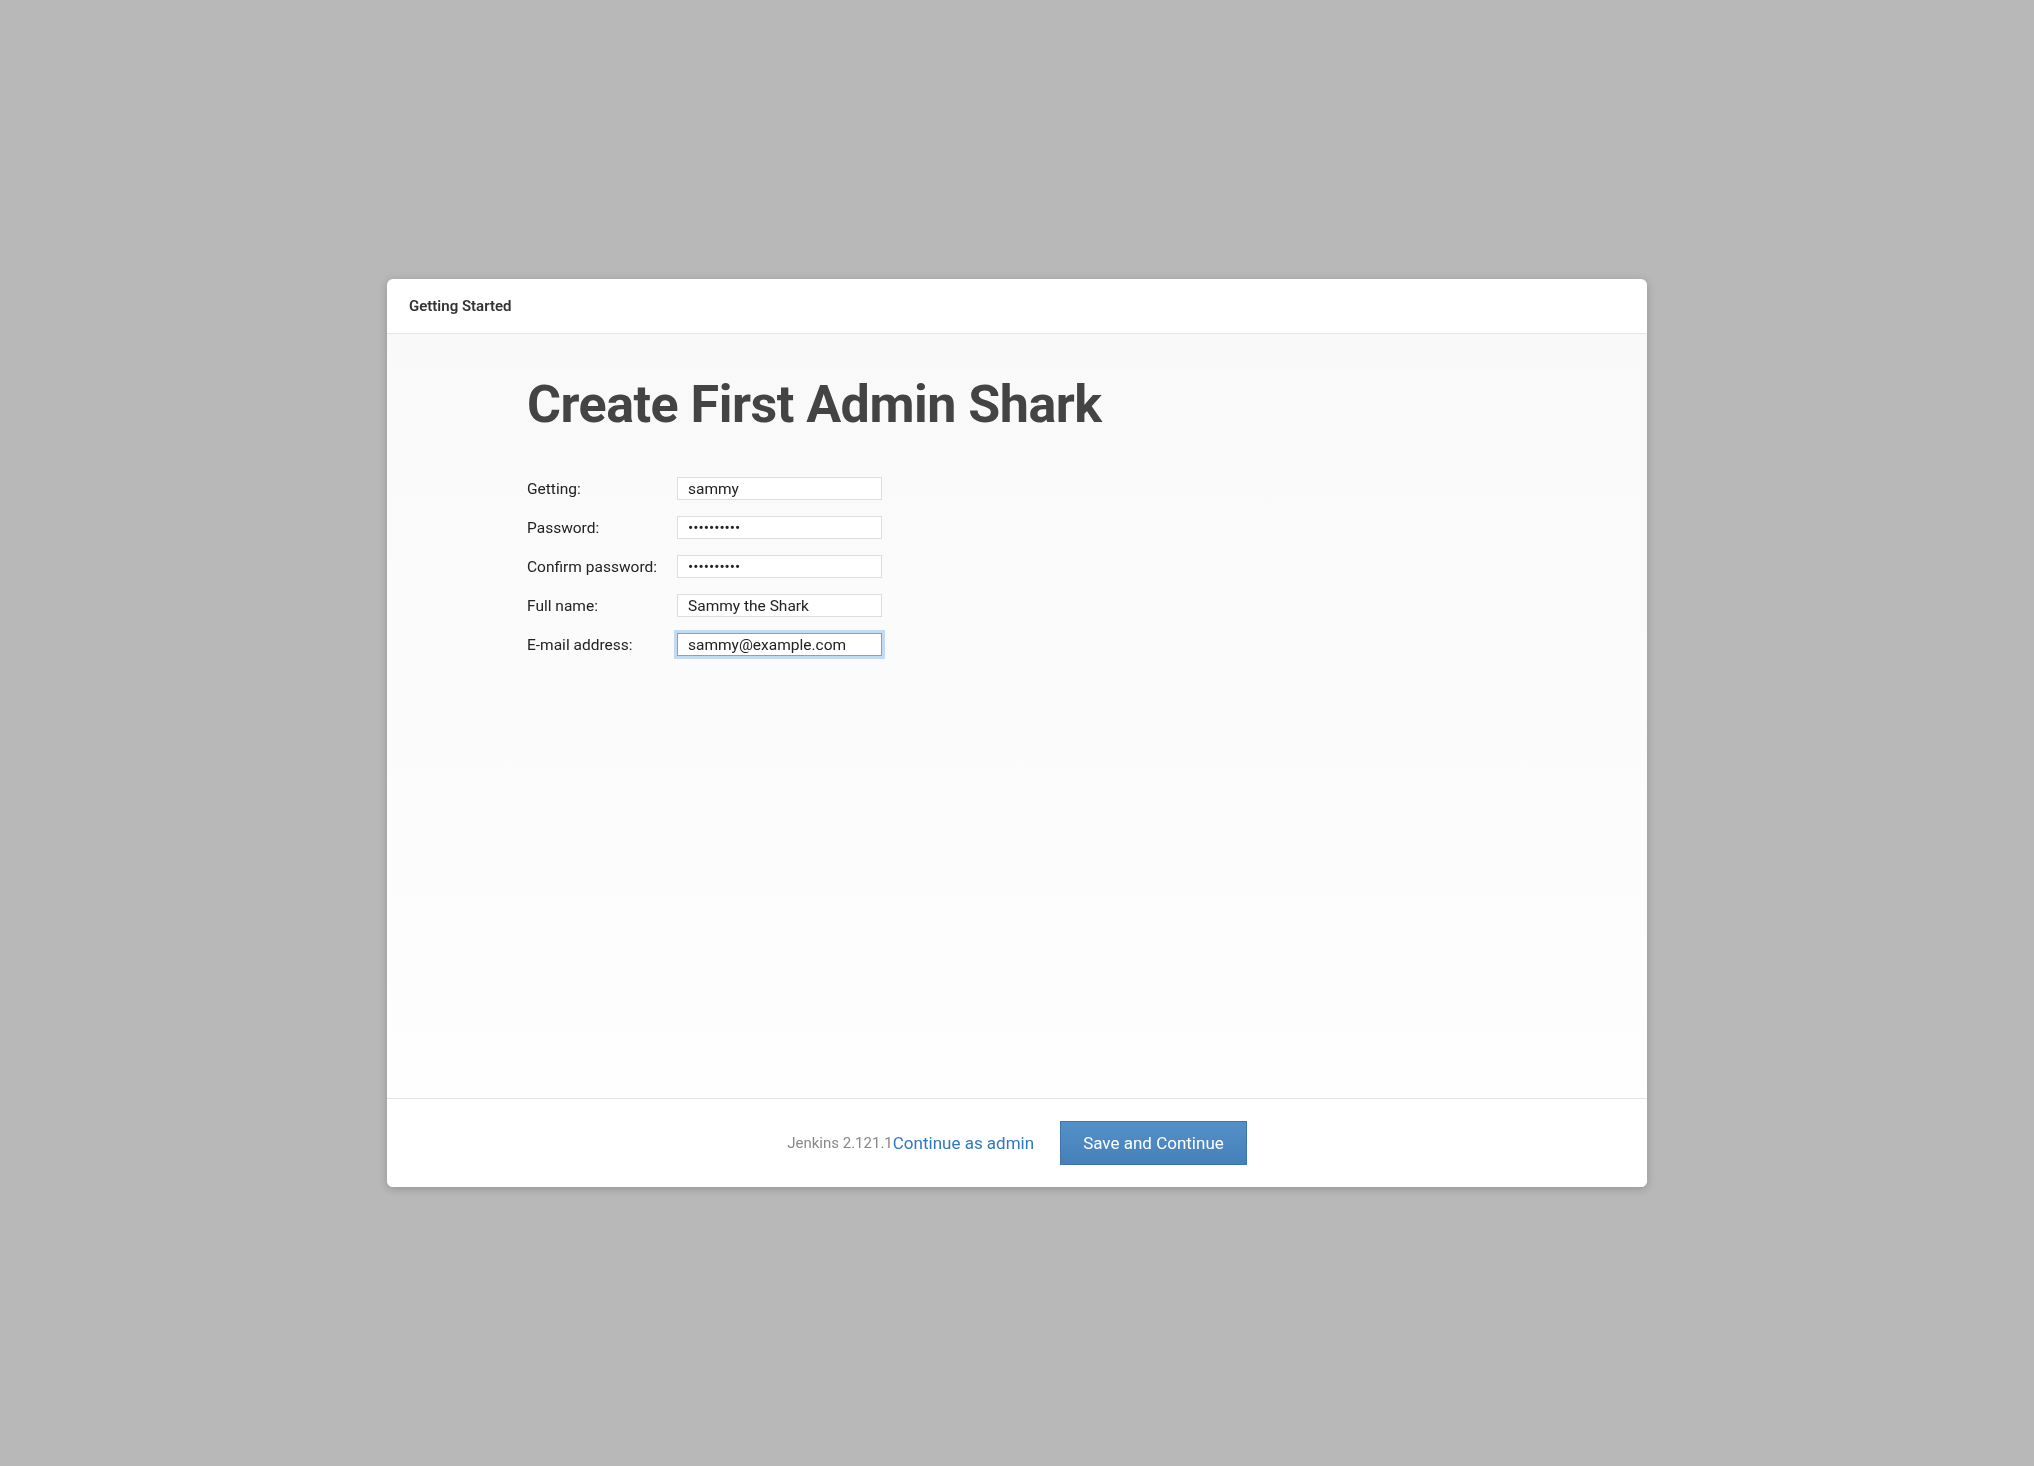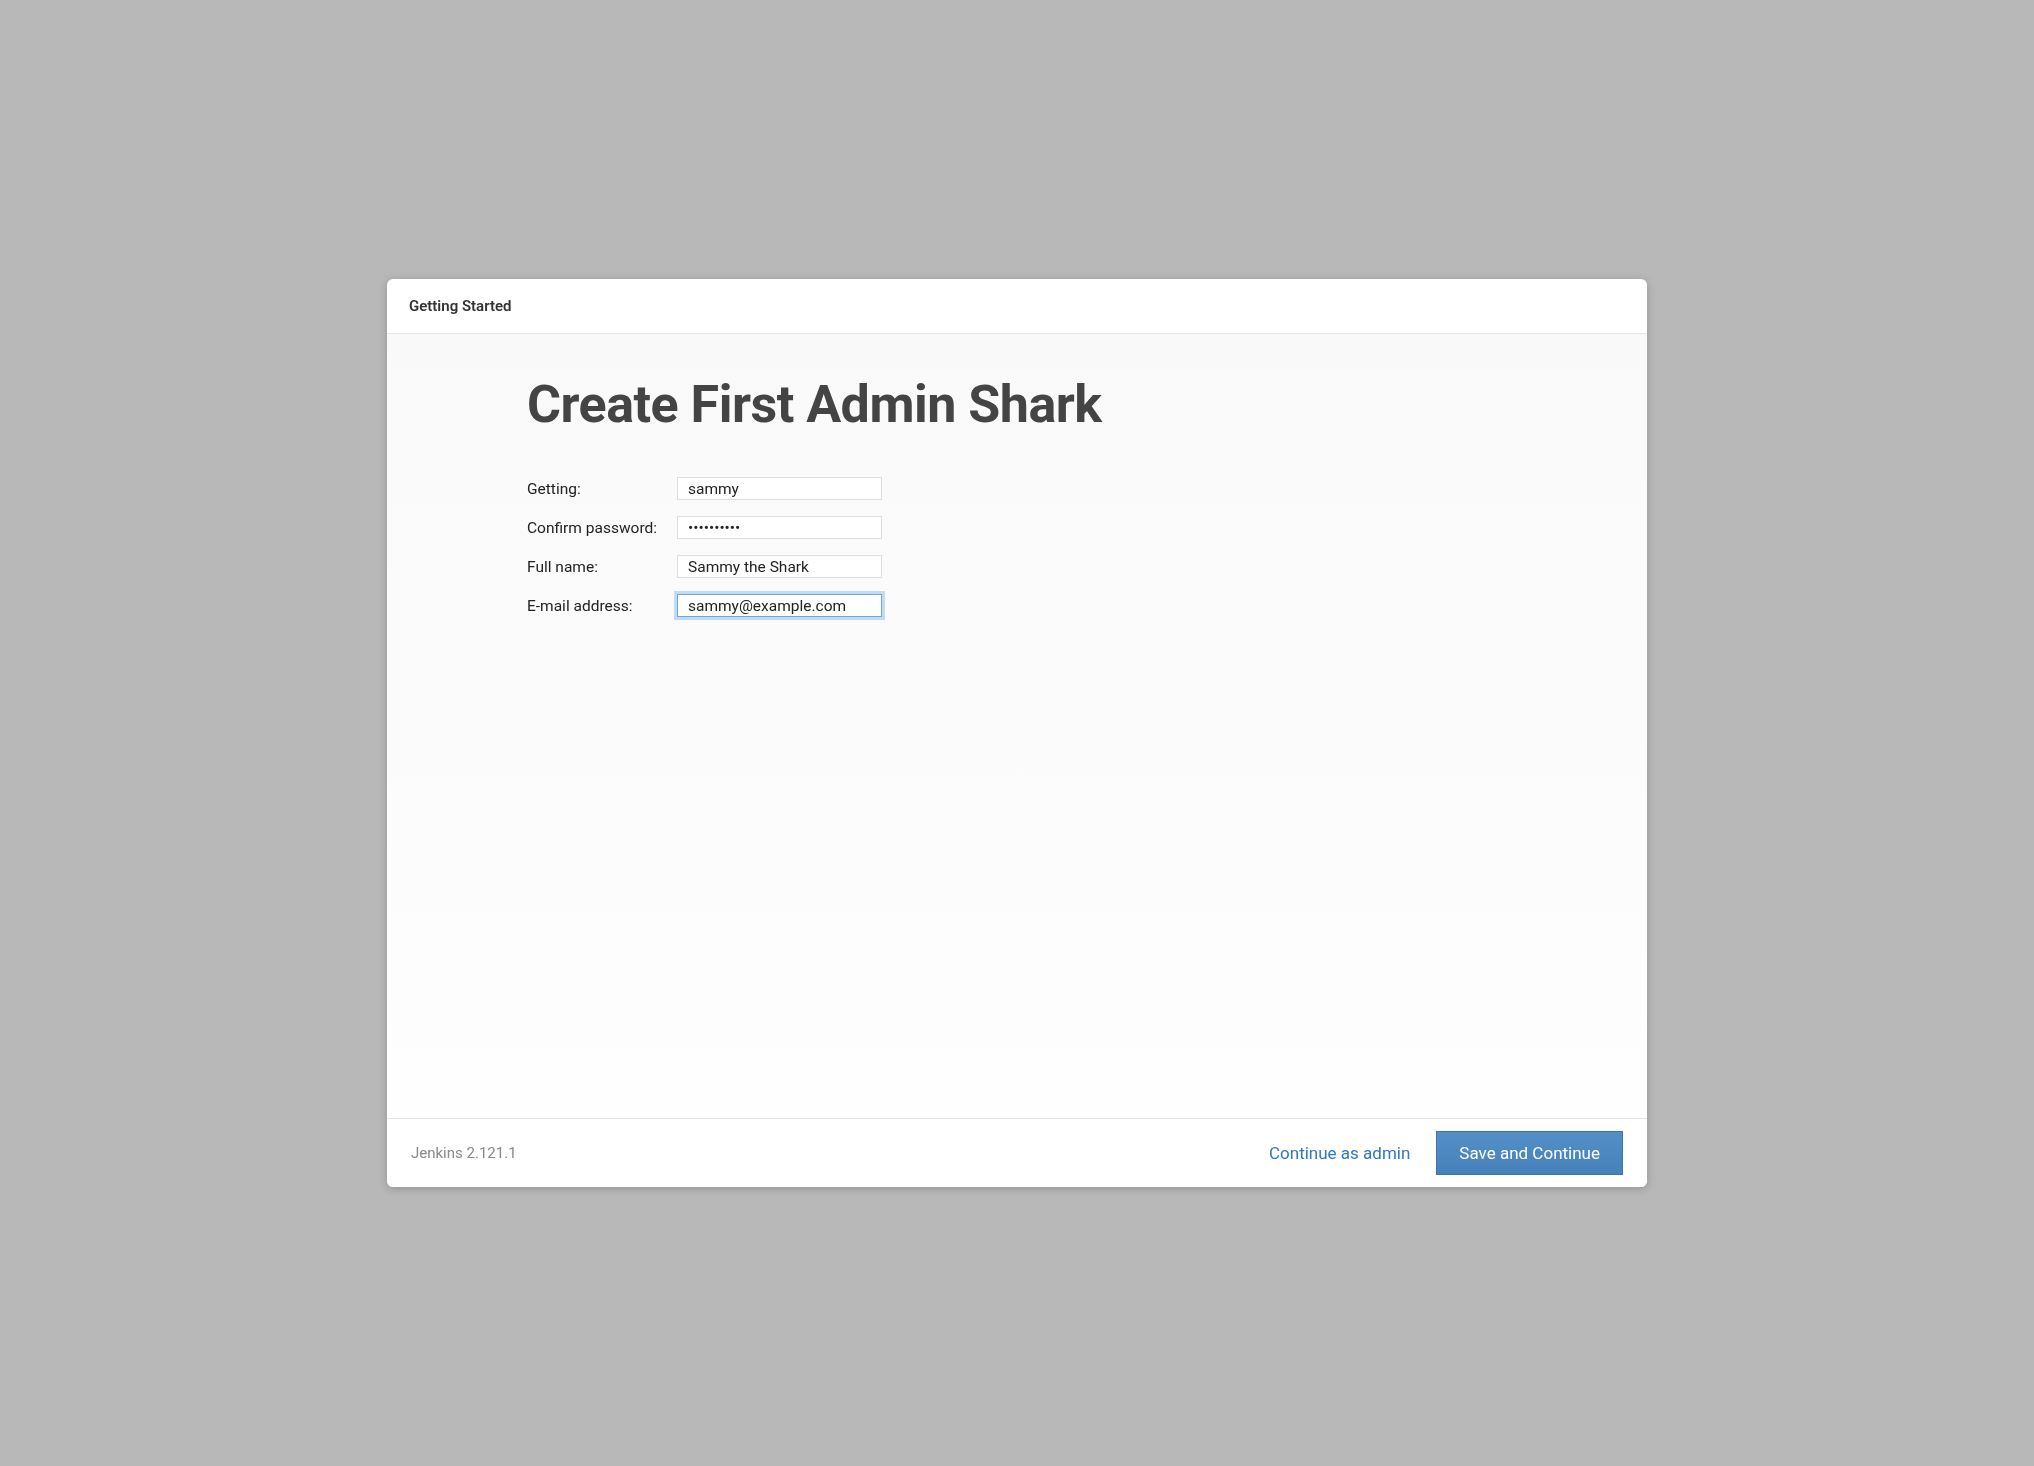--- a/index.html
+++ b/index.html
@@ -75,24 +75,24 @@
       color: #222;
       outline: none;
       font-family: inherit;
     }
     .form-input.focused {
       border: 1px solid #6aa8e8;
       box-shadow: 0 0 0 3px rgba(90, 160, 230, 0.35);
     }
     .footer {
       border-top: 1px solid #e5e5e5;
-      padding: 12px 24px;
+      padding: 22px 24px;
       display: flex;
       align-items: center;
-      justify-content: space-between;
+      justify-content: center;
       background: #fff;
     }
     .version {
       font-size: 15px;
       color: #888;
     }
     .footer-actions {
       display: flex;
       align-items: center;
       gap: 26px;
@@ -128,20 +128,24 @@
   <div class="body">
     <h1 class="page-title">Create First Admin Shark</h1>
 
     <table class="form-table">
       <tbody>
           <tr class="form-row">
         <td class="form-label-cell"><span class="form-label">Getting:</span></td>
         <td><input type="text" class="form-input" value="sammy" style=""></td>
       </tr>
       <tr class="form-row">
+        <td class="form-label-cell"><span class="form-label">Password:</span></td>
+        <td><input type="password" class="form-input" value="••••••••••" style=""></td>
+      </tr>
+      <tr class="form-row">
         <td class="form-label-cell"><span class="form-label">Confirm password:</span></td>
         <td><input type="password" class="form-input" value="••••••••••" style=""></td>
       </tr>
       <tr class="form-row">
         <td class="form-label-cell"><span class="form-label">Full name:</span></td>
         <td><input type="text" class="form-input" value="Sammy the Shark" style=""></td>
       </tr>
       <tr class="form-row">
         <td class="form-label-cell"><span class="form-label">E-mail address:</span></td>
         <td><input type="text" class="form-input focused" value="sammy@example.com" style=""></td>

